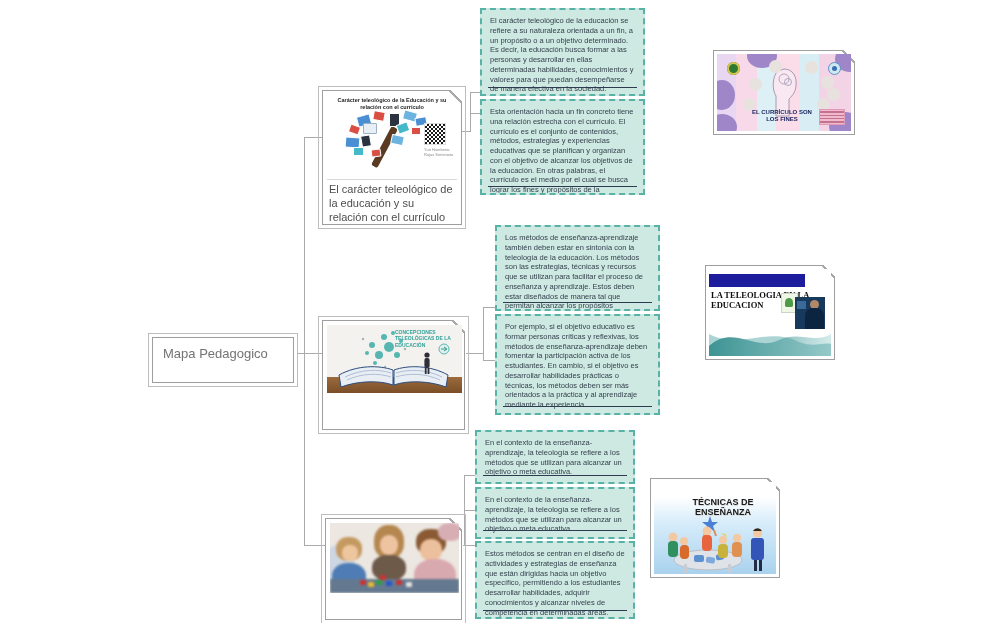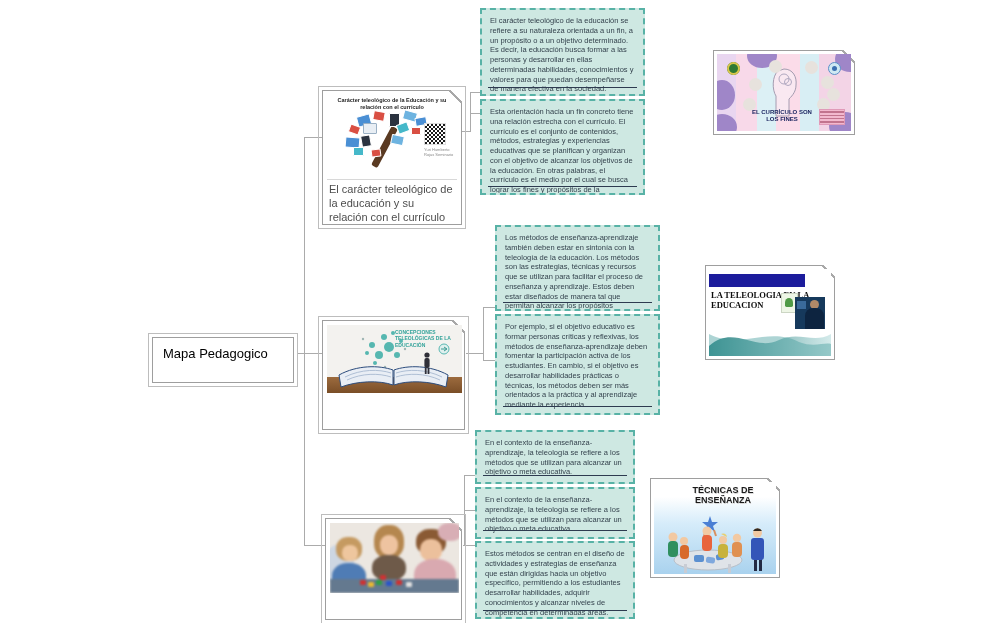--- a/index.html
+++ b/index.html
@@ -5,21 +5,21 @@
   html,body{margin:0;padding:0;background:#ffffff;}
   .canvas{position:relative;width:1006px;height:623px;background:#ffffff;overflow:hidden;
           font-family:"Liberation Sans",sans-serif;}
   .line{position:absolute;background:#ababab;}
   
   .sheet{position:absolute;background:#ffffff;border:1px solid #9e9e9e;
          outline:1px solid #bdbdbd;outline-offset:3px;box-sizing:border-box;margin-top:20px;}
   .thumb{position:absolute;background:#ffffff;border:1px solid #9e9e9e;box-sizing:border-box;padding:3px;}
   .ear{position:absolute;top:-1px;right:-1px;width:13px;height:13px;
        background:linear-gradient(225deg,#ffffff 0 45%,#a8a8a8 45% 55%,#ffffff 55% 100%);}
-  .root{padding:8px 10px;font-size:13px;color:#000000;}
+  .root{padding:8px 10px;font-size:13px;color:#737373;}
   .card{padding:4px;}
   .caption{font-size:11px;line-height:1.25;color:#4e4e4e;padding:3px 2px 0 2px;}
   .cap-c{text-align:center;}
   
   .note{position:absolute;background:#cee8e2;border:2px dashed #58b2a6;box-sizing:border-box;
         padding:6px 8px;overflow:hidden;}
   .note-text{font-size:7.5px;line-height:1.3;color:#35434e;}
   .note-rule{position:absolute;left:6px;right:6px;bottom:6px;height:1px;background:#2e3b50;}
   
   .poster{position:relative;width:130px;height:84px;border-bottom:1px solid #d8d8d8;overflow:hidden;}
@@ -266,21 +266,21 @@
     <div class="note-rule"></div>
   </div>
   <div class="note" style="left:475px;top:541px;width:160px;height:78px;">
     <div class="note-text">Estos métodos se centran en el diseño de actividades y estrategias de enseñanza que están dirigidas hacia un objetivo específico, permitiendo a los estudiantes desarrollar habilidades, adquirir conocimientos y alcanzar niveles de competencia en determinadas áreas.</div>
     <div class="note-rule"></div>
   </div>
 
   <div class="thumb" style="left:650px;top:478px;width:130px;height:100px;">
     <div class="ear"></div>
     <div class="att3-art">
-      <div class="att3-title" style="width:90px;margin:0 auto;left:16px;">TÉCNICAS DE ENSEÑANZA</div>
+      <div class="att3-title" style="width:90px;margin:12px auto;left:16px;">TÉCNICAS DE ENSEÑANZA</div>
       <svg width="122" height="60" viewBox="0 0 122 60" style="position:absolute;left:0;bottom:0;">
         <polygon points="56,2 58,8 64,8 59,12 61,18 56,14 51,18 53,12 48,8 54,8" fill="#4a7fd4"></polygon>
         <line x1="52" y1="16" x2="50" y2="22" stroke="#d89060" stroke-width="2"></line>
         <line x1="60" y1="16" x2="62" y2="22" stroke="#d89060" stroke-width="2"></line>
         <ellipse cx="54" cy="46" rx="34" ry="10" fill="#dfe3e8" stroke="#b8bfc8"></ellipse>
         <rect x="30" y="50" width="3" height="9" fill="#c8ccd4"></rect>
           <rect x="74" y="50" width="3" height="9" fill="#c8ccd4"></rect>
         <rect x="40" y="41" width="10" height="7" rx="2" fill="#5b8fd0"></rect>
         <rect x="52" y="43" width="9" height="6" rx="2" fill="#7fa8dd" transform="rotate(8 56 46)"></rect>
         <rect x="62" y="40" width="8" height="6" rx="2" fill="#5b8fd0" transform="rotate(-10 66 43)"></rect>

